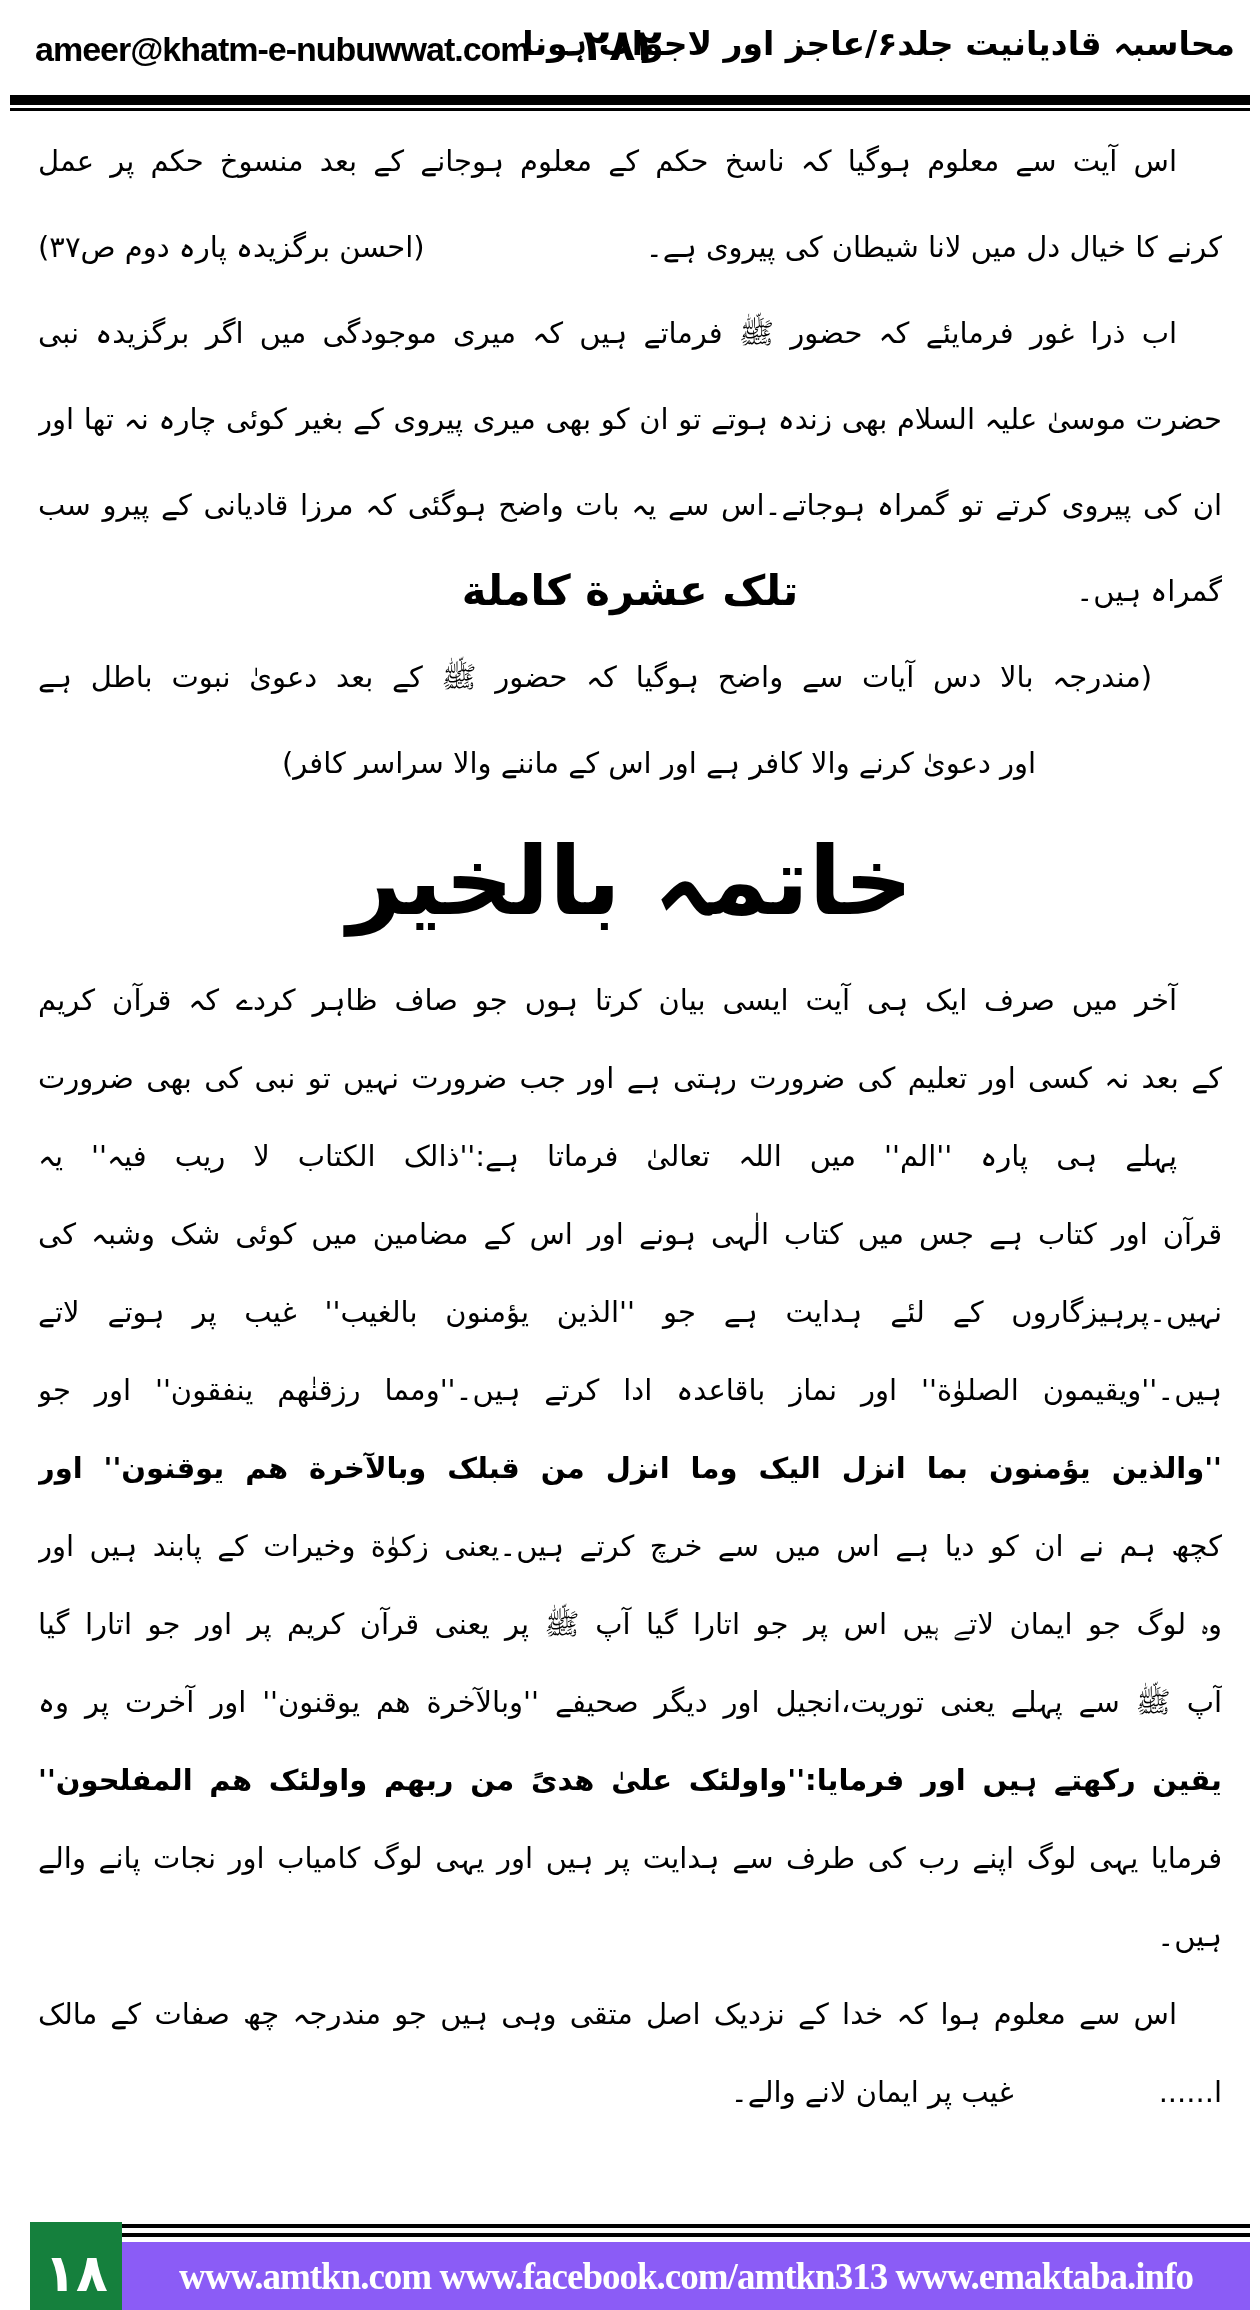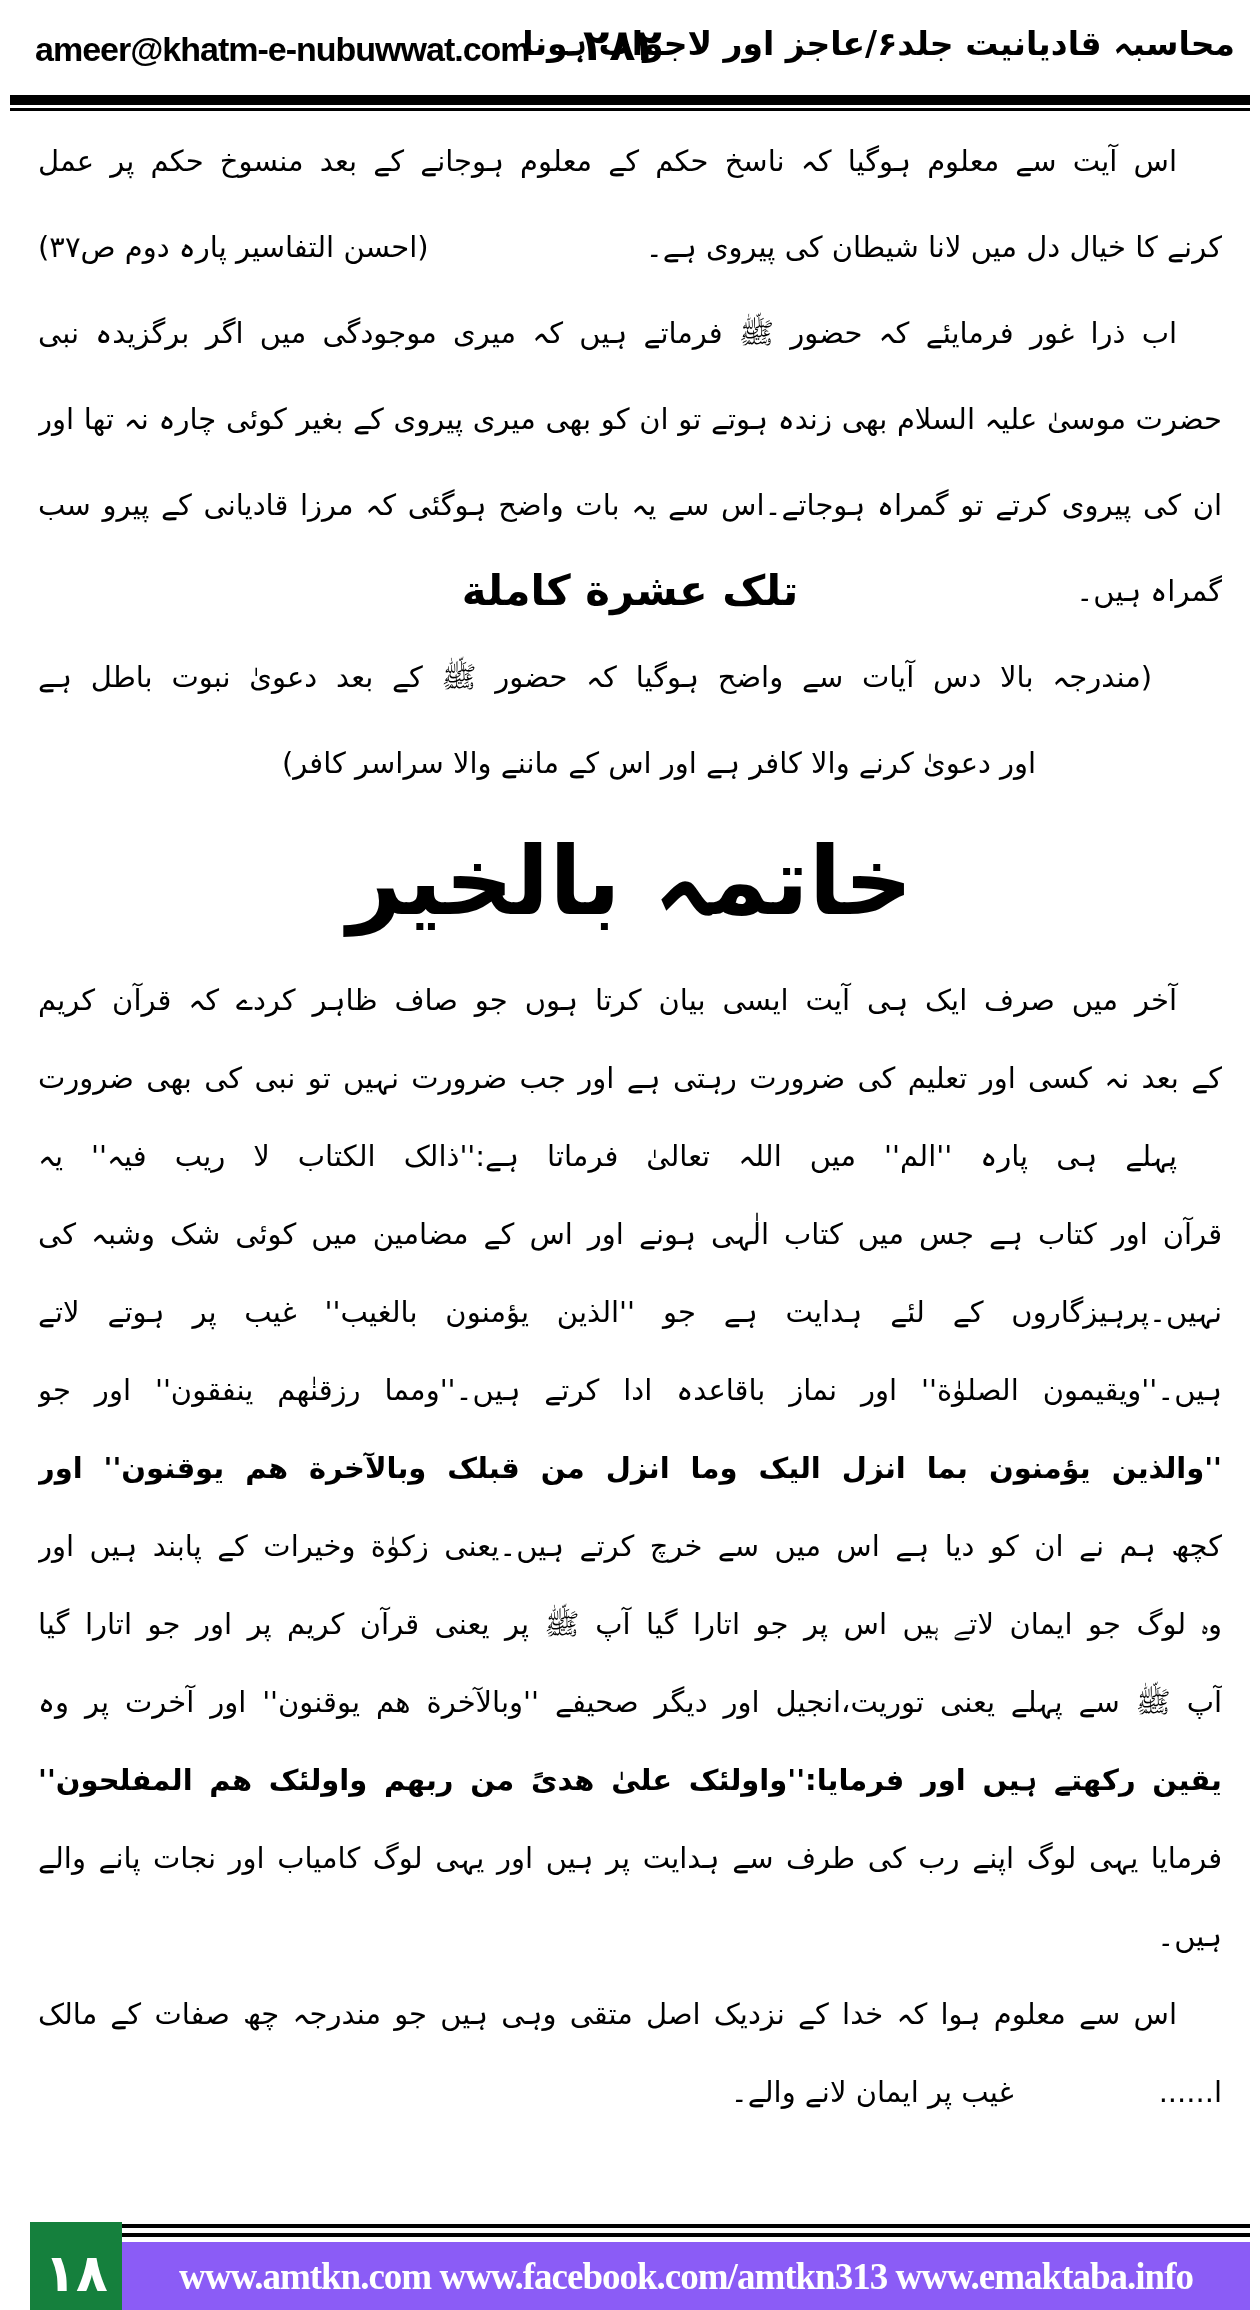--- a/index.html
+++ b/index.html
@@ -85,21 +85,21 @@
   </div>
 
   <div class="bodytext">
 
     <div class="line jl indent">
         <span class="fill">اس آیت سے معلوم ہوگیا کہ ناسخ حکم کے معلوم ہوجانے کے بعد منسوخ حکم پر عمل</span>
       </div>
 
     <div class="line two-part">
       <span>کرنے کا خیال دل میں لانا شیطان کی پیروی ہے۔</span>
-      <span class="ref-note">(احسن التفاسیر پارہ دوم ص۳۷)</span>
+      <span class="ref-note">(احسن برگزیدہ پارہ دوم ص۳۷)</span>
     </div>
 
     <div class="line jl indent">
         <span class="fill">اب ذرا غور فرمایئے کہ حضور ﷺ فرماتے ہیں کہ میری موجودگی میں اگر برگزیدہ نبی</span>
       </div>
     <div class="line jl">
         <span class="fill">حضرت موسیٰ علیہ السلام بھی زندہ ہوتے تو ان کو بھی میری پیروی کے بغیر کوئی چارہ نہ تھا اور اگر ہم</span>
       </div>
     <div class="line jl">
         <span class="fill">ان کی پیروی کرتے تو گمراہ ہوجاتے۔اس سے یہ بات واضح ہوگئی کہ مرزا قادیانی کے پیرو سب</span>

